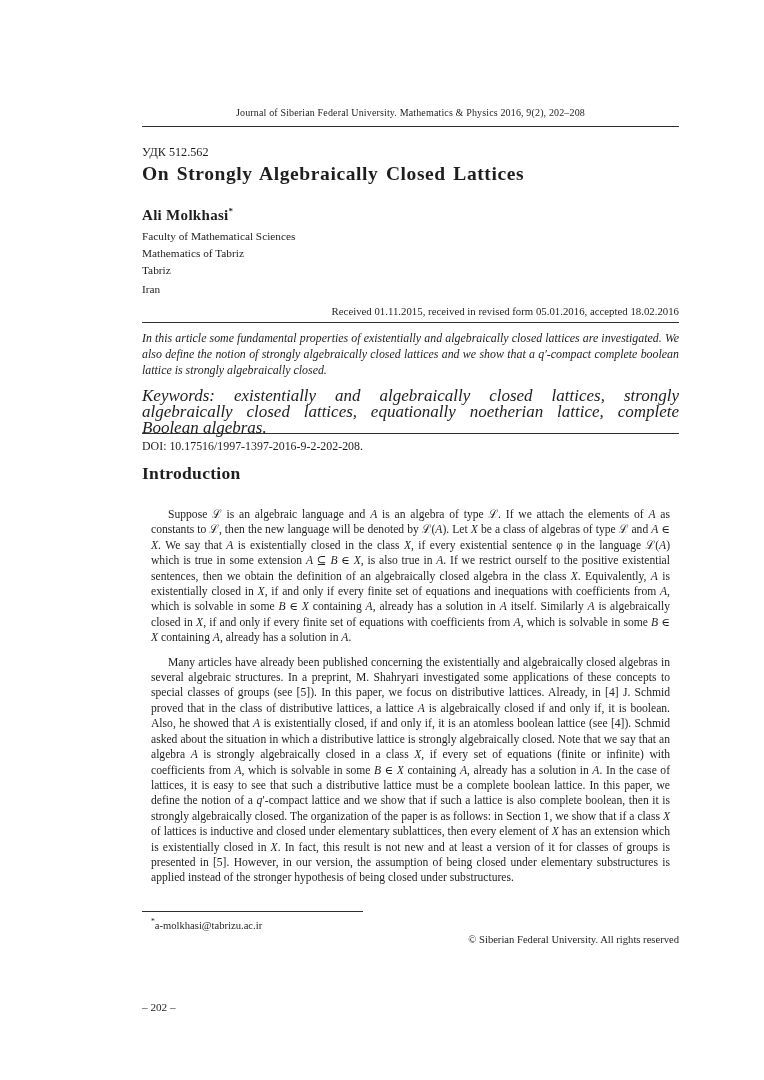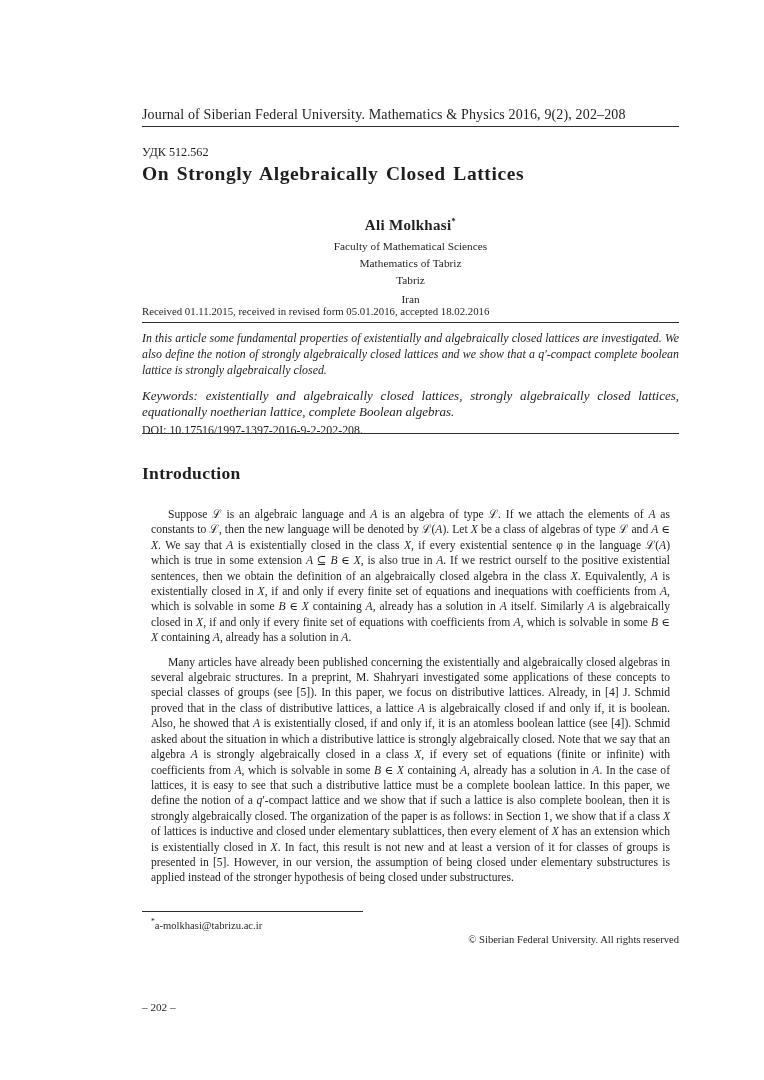--- a/index.html
+++ b/index.html
@@ -16,43 +16,43 @@
     color: #1e1e1e;
     overflow: hidden;
   }
   .col {
     position: absolute;
     left: 142px;
     width: 537px;
   }
   .journal-header {
     top: 107px;
-    text-align: left;
-    font-size: 14px;
+    text-align: center;
+    font-size: 10px;
     letter-spacing: 0.15px;
   }
   .header-rule {
     top: 126px;
     height: 0;
     border-top: 1.3px solid #2e2e2e;
   }
   .udc {
     top: 145px;
     font-size: 12.2px;
   }
   .paper-title {
     top: 163px;
     font-size: 19.5px;
     font-weight: 700;
     letter-spacing: 0.6px;
     word-spacing: 2px;
   }
   .author-block {
-    top: 216px;
-    text-align: center;
+    top: 206px;
+    text-align: left;
   }
   .author-name {
     font-size: 15px;
     font-weight: 700;
     margin-bottom: 4px;
     letter-spacing: 0.3px;
   }
   .author-name sup {
     font-size: 9px;
     font-weight: 700;
@@ -60,42 +60,42 @@
   .aff-line {
     font-size: 11.3px;
     line-height: 16.8px;
   }
   .author-country {
     font-size: 11.3px;
     margin-top: 5px;
   }
   .received-line {
     top: 305px;
-    text-align: left;
+    text-align: right;
     font-size: 10.8px;
   }
   .rule-abstract-top {
     top: 322px;
     height: 0;
     border-top: 1.2px solid #2e2e2e;
   }
   .front-matter {
     top: 330px;
   }
   .abstract-text {
     margin: 0;
     font-style: italic;
     font-size: 11.9px;
     line-height: 16.2px;
     text-align: justify;
   }
   .keywords-text {
     margin: 9px 0 0 0;
     font-style: italic;
-    font-size: 13px;
+    font-size: 17px;
     line-height: 16.2px;
     text-align: justify;
   }
   .doi-line {
     margin-top: 3px;
     font-size: 11.9px;
   }
   .rule-abstract-bottom {
     top: 433px;
     height: 0;

